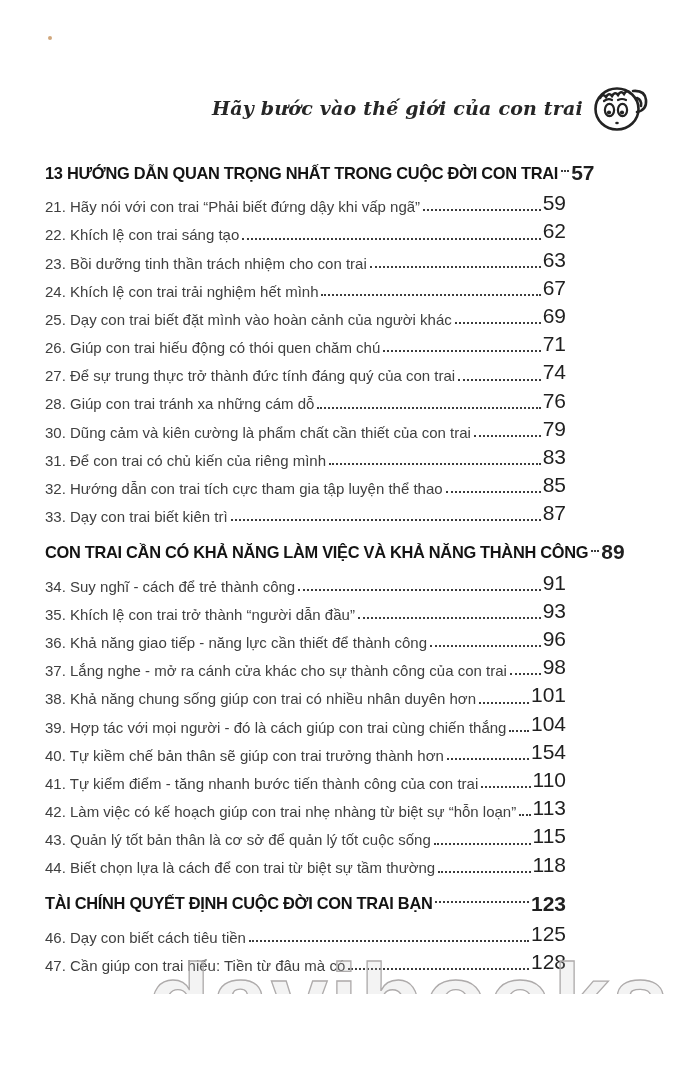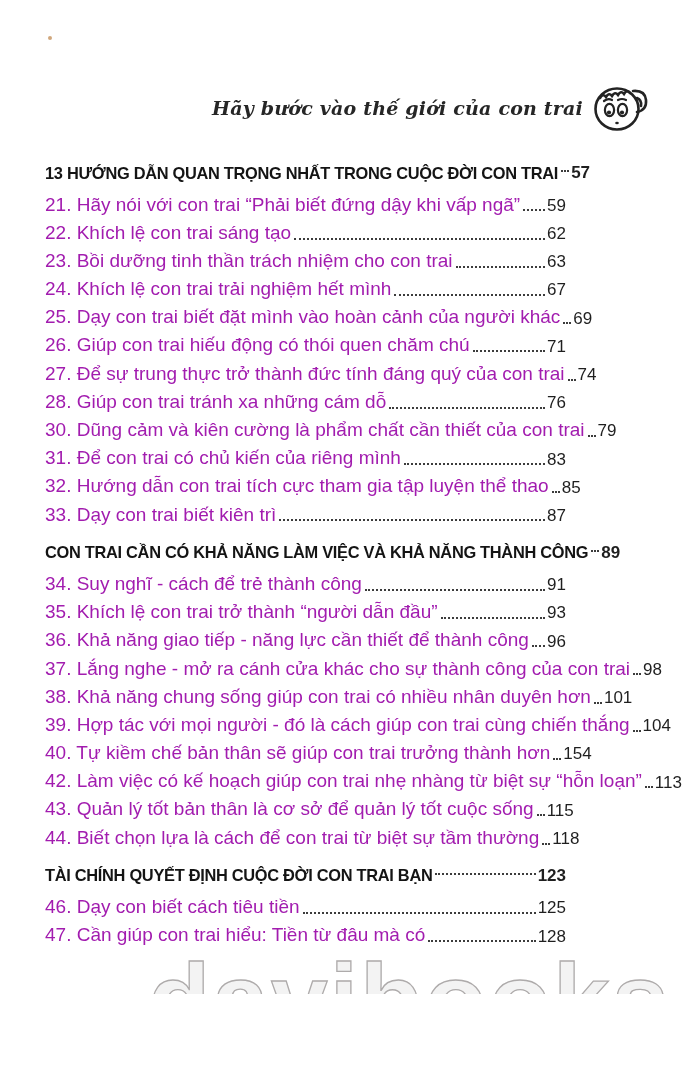--- a/index.html
+++ b/index.html
@@ -12,25 +12,25 @@
   
   .header{position:absolute;top:82px;right:50px;display:flex;align-items:center;gap:9px;}
   .header-title{
     font-family:"DejaVu Serif",serif;font-style:italic;font-weight:600;
     font-size:19px;color:#262626;letter-spacing:.2px;white-space:nowrap;
   }
   .boy-icon{display:block;}
   
   .toc{position:absolute;left:45px;top:146px;width:521px;}
   .toc-row{display:flex;align-items:flex-end;height:28.2px;}
-  .toc-row .label{font-size:19px;line-height:1.15;white-space:nowrap;color:#a21caf;}
+  .toc-row .label{font-size:15px;line-height:1.15;white-space:nowrap;color:#404040;}
   .toc-row.heading{margin-top:13px;align-items:center;}
   .toc-row.heading .label{font-weight:700;font-size:16.4px;letter-spacing:-.3px;color:#141414;}
   .leader{flex:1;min-width:8px;border-bottom:2px dotted #3c3c3c;margin:0 2px 4px 3px;}
-  .num{font-size:17px;line-height:1.15;color:#1f1f1f;}
+  .num{font-size:21px;line-height:1.15;color:#1f1f1f;}
   .toc-row.heading .num{font-weight:700;}
   
   .wm{position:absolute;pointer-events:none;font-weight:700;
     color:rgba(190,187,187,0.18);-webkit-text-stroke:1.3px #aeabab;white-space:nowrap;}
   .wm1{left:148px;top:942px;font-size:102px;letter-spacing:2px;}
   .wm2{left:250px;top:1028px;font-size:37px;letter-spacing:3px;-webkit-text-stroke:1.1px #a8a5a5;}
   
   .footer-bar{
     position:absolute;right:0;top:1042px;width:152px;height:26px;
     background:linear-gradient(90deg,#1c1128 0%,#463661 22%,#1f1330 45%,#55446e 68%,#241738 85%,#120b1e 100%);
@@ -172,20 +172,25 @@
         <span class="label">39. Hợp tác với mọi người - đó là cách giúp con trai cùng chiến thắng</span>
         <span class="leader"></span>
         <span class="num">104</span>
       </div>
       <div class="toc-row">
         <span class="label">40. Tự kiềm chế bản thân sẽ giúp con trai trưởng thành hơn</span>
         <span class="leader"></span>
         <span class="num">154</span>
       </div>
       <div class="toc-row">
+        <span class="label">41. Tự kiểm điểm - tăng nhanh bước tiến thành công của con trai</span>
+        <span class="leader"></span>
+        <span class="num">110</span>
+      </div>
+      <div class="toc-row">
         <span class="label">42. Làm việc có kế hoạch giúp con trai nhẹ nhàng từ biệt sự “hỗn loạn”</span>
         <span class="leader"></span>
         <span class="num">113</span>
       </div>
       <div class="toc-row">
         <span class="label">43. Quản lý tốt bản thân là cơ sở để quản lý tốt cuộc sống</span>
         <span class="leader"></span>
         <span class="num">115</span>
       </div>
       <div class="toc-row">

